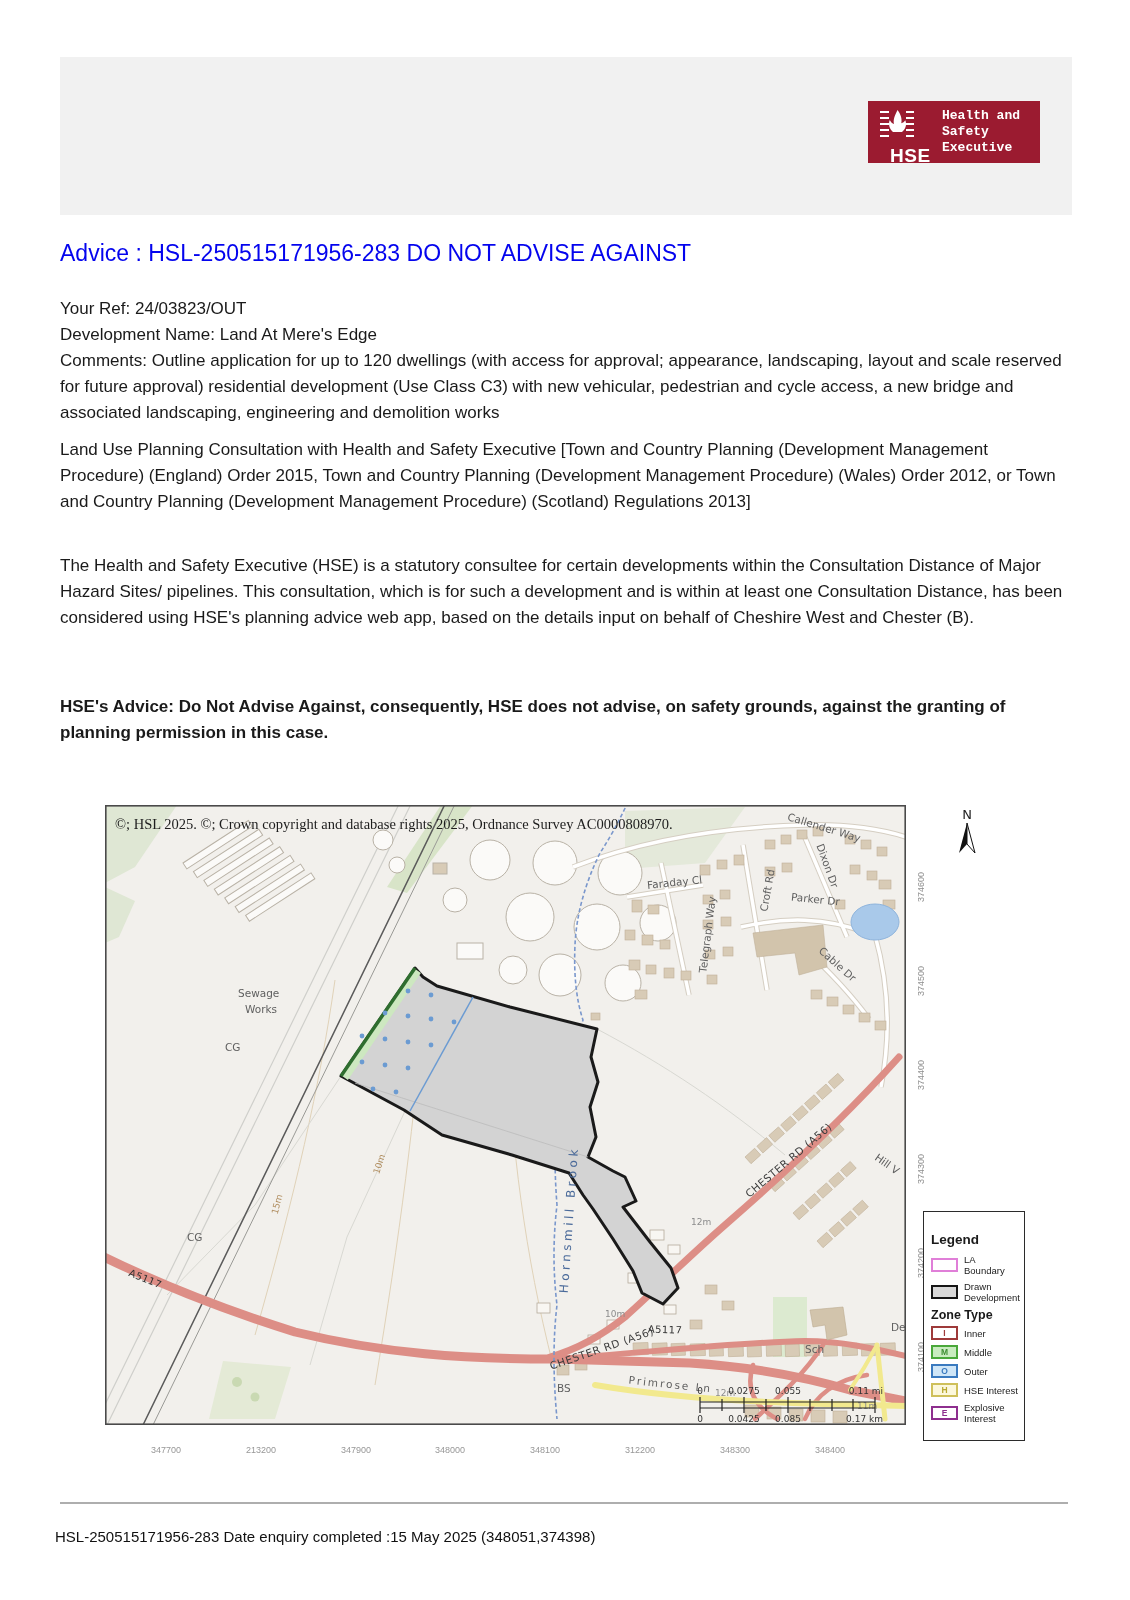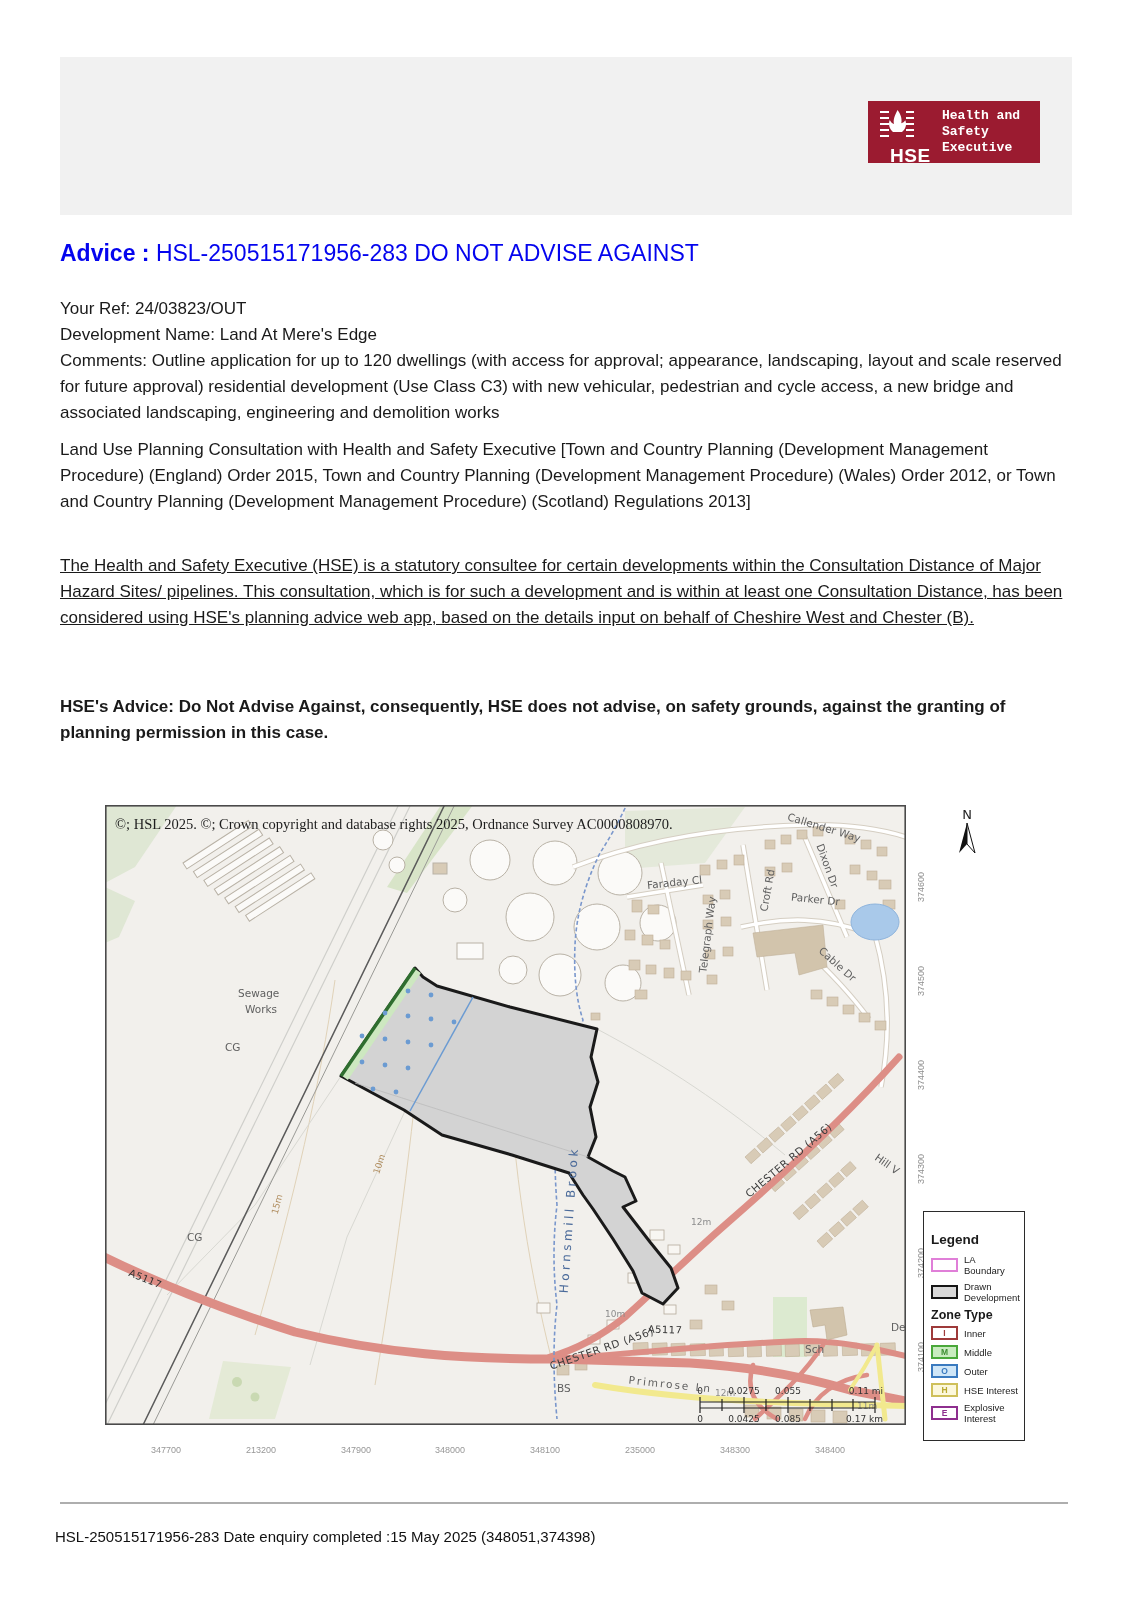--- a/index.html
+++ b/index.html
@@ -8,27 +8,27 @@
   .abs{position:absolute;}
   
   #hdr-box{left:60px;top:57px;width:1012px;height:158px;background:#f1f1f1;}
   #addr{left:4px;top:47px;font-size:17px;line-height:25px;white-space:pre-line;}
   #logo{right:32px;top:44px;width:172px;height:62px;background:#9b1b30;display:flex;align-items:center;}
   #logo .emb{width:50px;height:46px;margin-left:10px;position:relative;}
   #logo .hse{position:absolute;left:12px;top:36px;color:#fff;font-weight:bold;font-size:19px;letter-spacing:.5px;}
   #logo .ln{color:#fff;font-weight:bold;font-size:13px;line-height:16px;margin-left:14px;font-family:Liberation Mono, monospace;}
   
   #title{left:60px;top:240px;width:1010px;font-size:23px;color:#0404ee;}
-  #title .b{font-weight:bold;}
+  #title .b{font-weight:normal;}
   .bodytxt{font-size:17px;line-height:26px;}
   .bl{font-weight:normal;}
   #details{left:60px;top:296px;width:1005px;}
   #details p{margin:0;}
   #para1{left:60px;top:437px;width:1002px;}
-  #para2{left:60px;top:553px;width:1010px;text-decoration:underline;}
+  #para2{left:60px;top:553px;width:1010px;}
   #para3{left:60px;top:694px;width:962px;font-weight:bold;}
   
   #figure{left:105px;top:805px;width:917px;height:660px;}
   #mapsvg{position:absolute;left:0;top:0;}
   .ylab{position:absolute;left:796px;width:40px;text-align:center;font-size:9px;color:#8f8f8f;
         transform:rotate(-90deg);}
   .xlab{position:absolute;top:640px;width:60px;text-align:center;font-size:9px;color:#979797;}
   #north{position:absolute;left:845px;top:2px;}
   
   #legend{position:absolute;left:818px;top:406px;width:102px;height:230px;box-sizing:border-box;
@@ -409,21 +409,21 @@
     <span class="ylab" style="top:265px">374400</span>
     <span class="ylab" style="top:359px">374300</span>
     <span class="ylab" style="top:453px">374200</span>
     <span class="ylab" style="top:547px">374100</span>
 
     <span class="xlab" style="left:31px">347700</span>
     <span class="xlab" style="left:126px">213200</span>
     <span class="xlab" style="left:221px">347900</span>
     <span class="xlab" style="left:315px">348000</span>
     <span class="xlab" style="left:410px">348100</span>
-    <span class="xlab" style="left:505px">235000</span>
+    <span class="xlab" style="left:505px">312200</span>
     <span class="xlab" style="left:600px">348300</span>
     <span class="xlab" style="left:695px">348400</span>
 
     <svg id="north" width="34" height="50" viewBox="0 0 34 50">
       <text x="17" y="12" text-anchor="middle" font-size="13" fill="#222" font-family="DejaVu Sans">N</text>
       <polygon points="17,16 9,46 17,37" fill="#111"></polygon>
       <polygon points="17,16 25,46 17,37" fill="#ffffff" stroke="#111" stroke-width="1"></polygon>
     </svg>
 
     <div id="legend">

